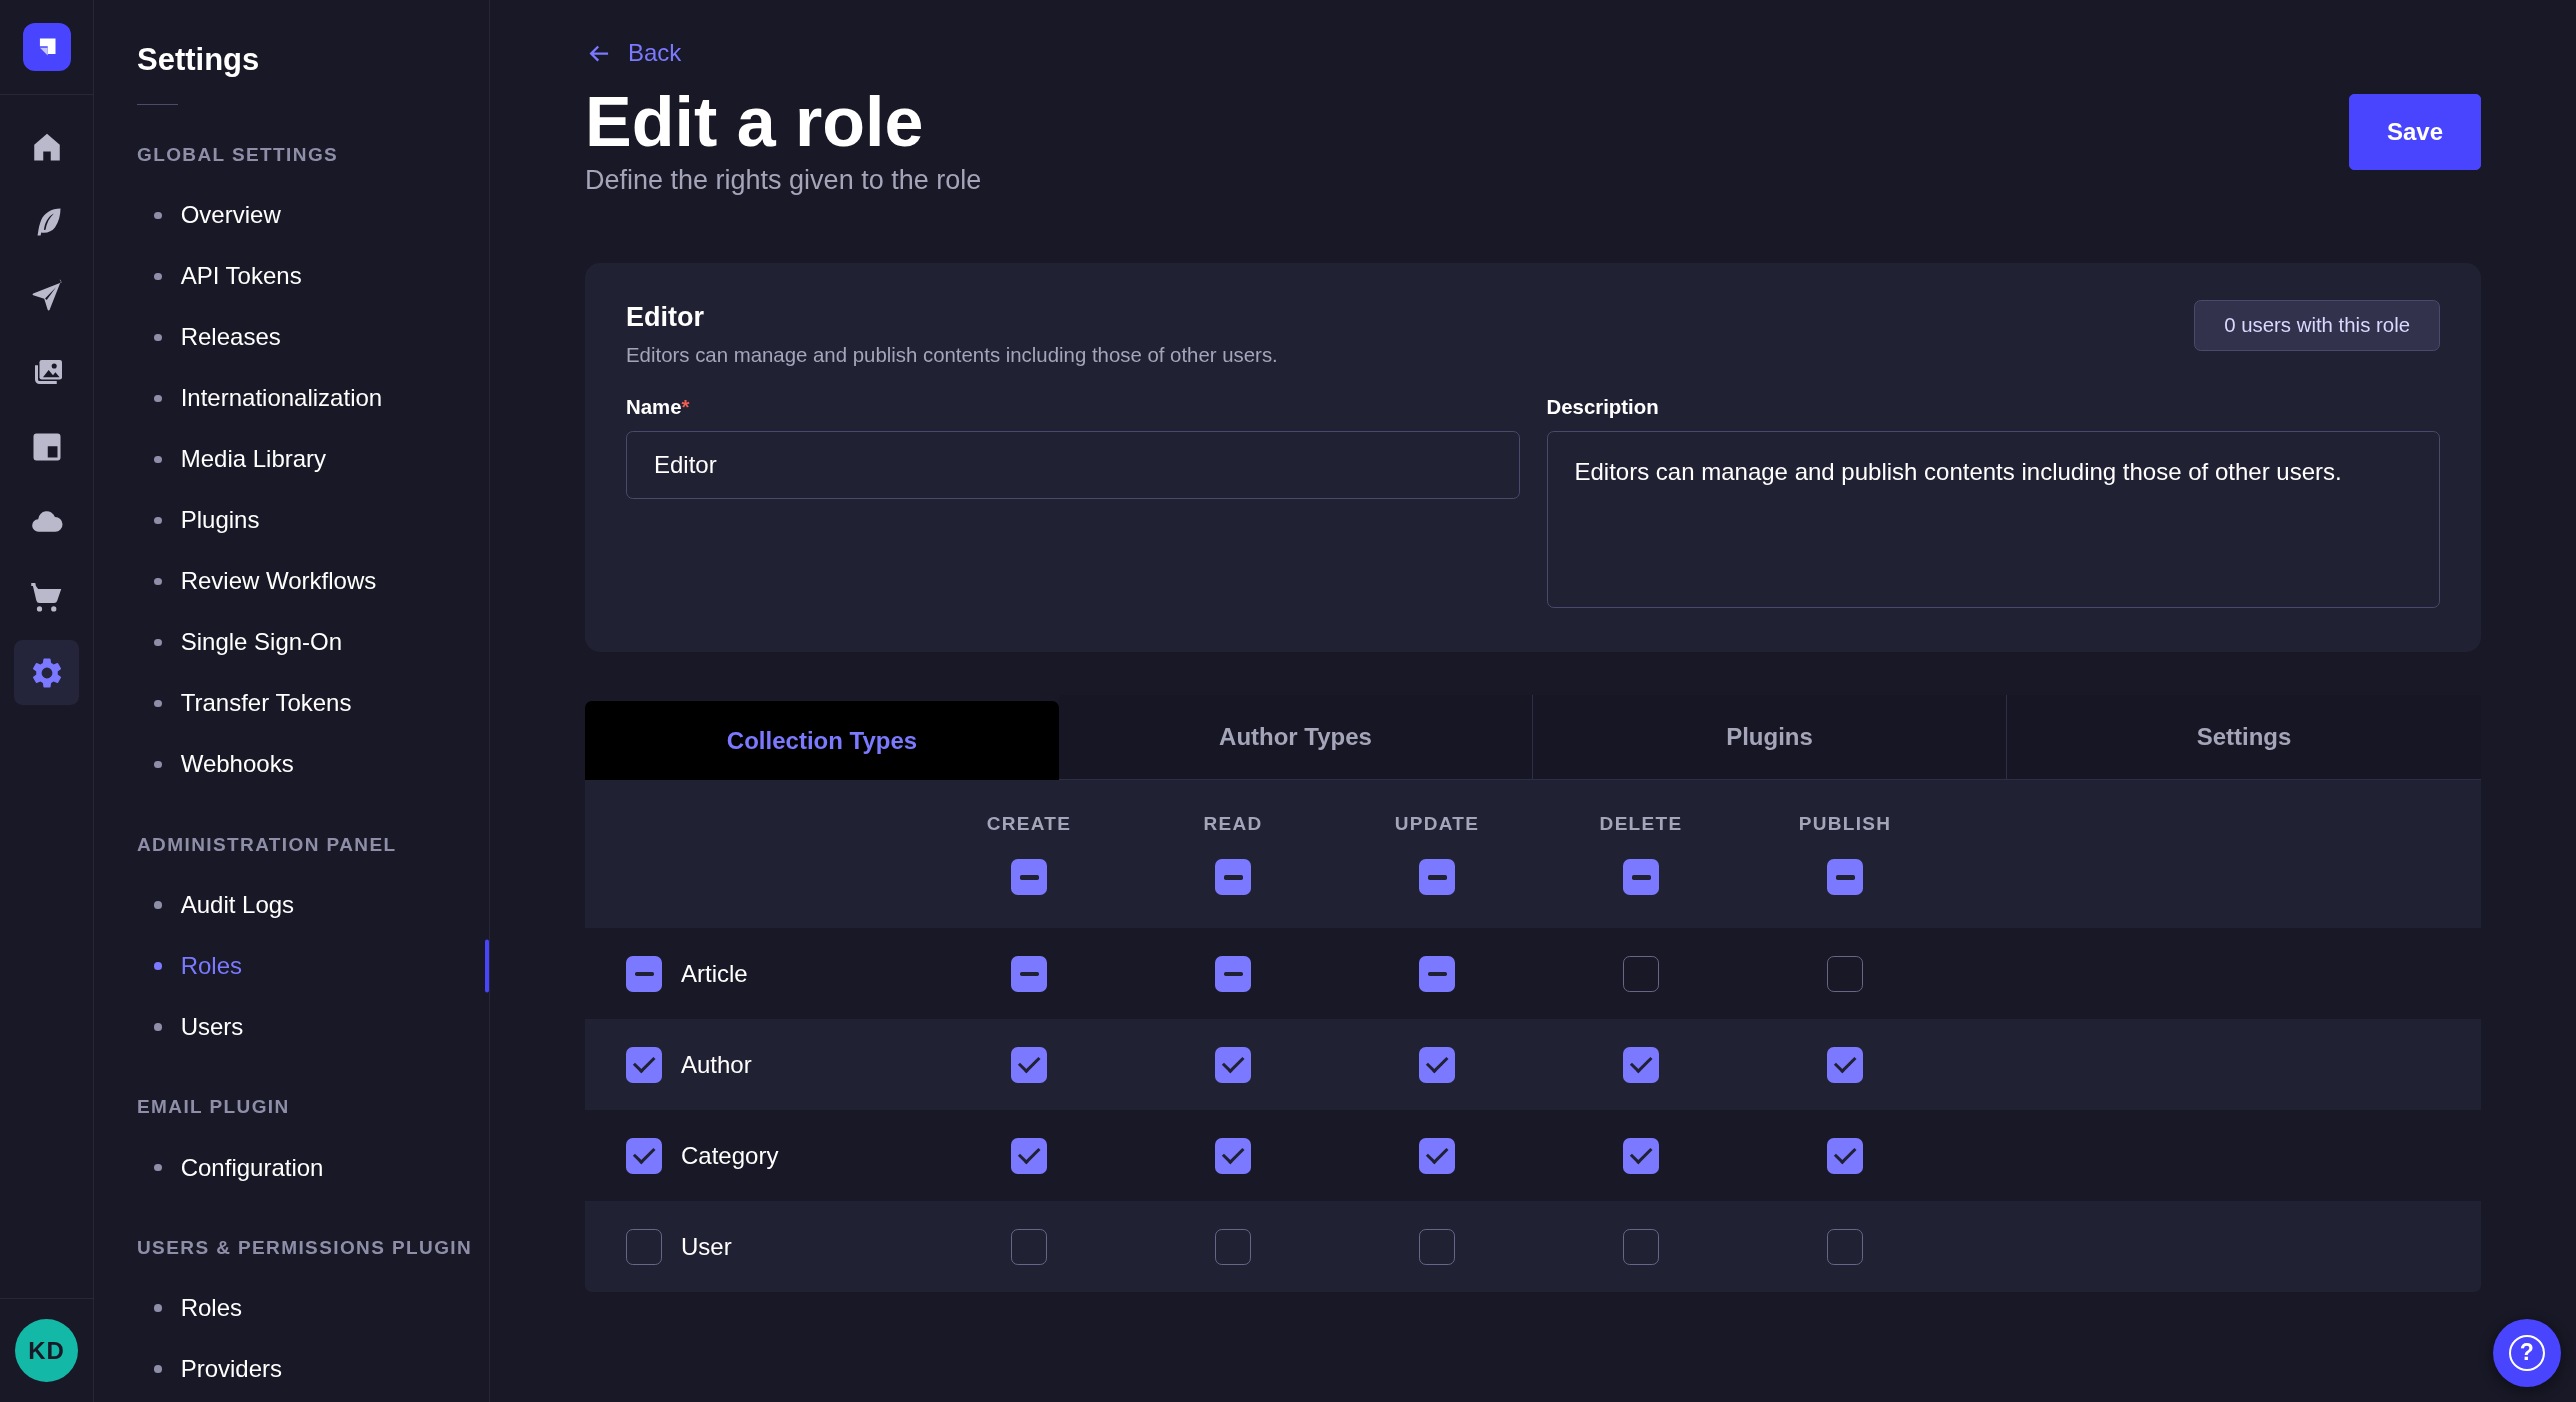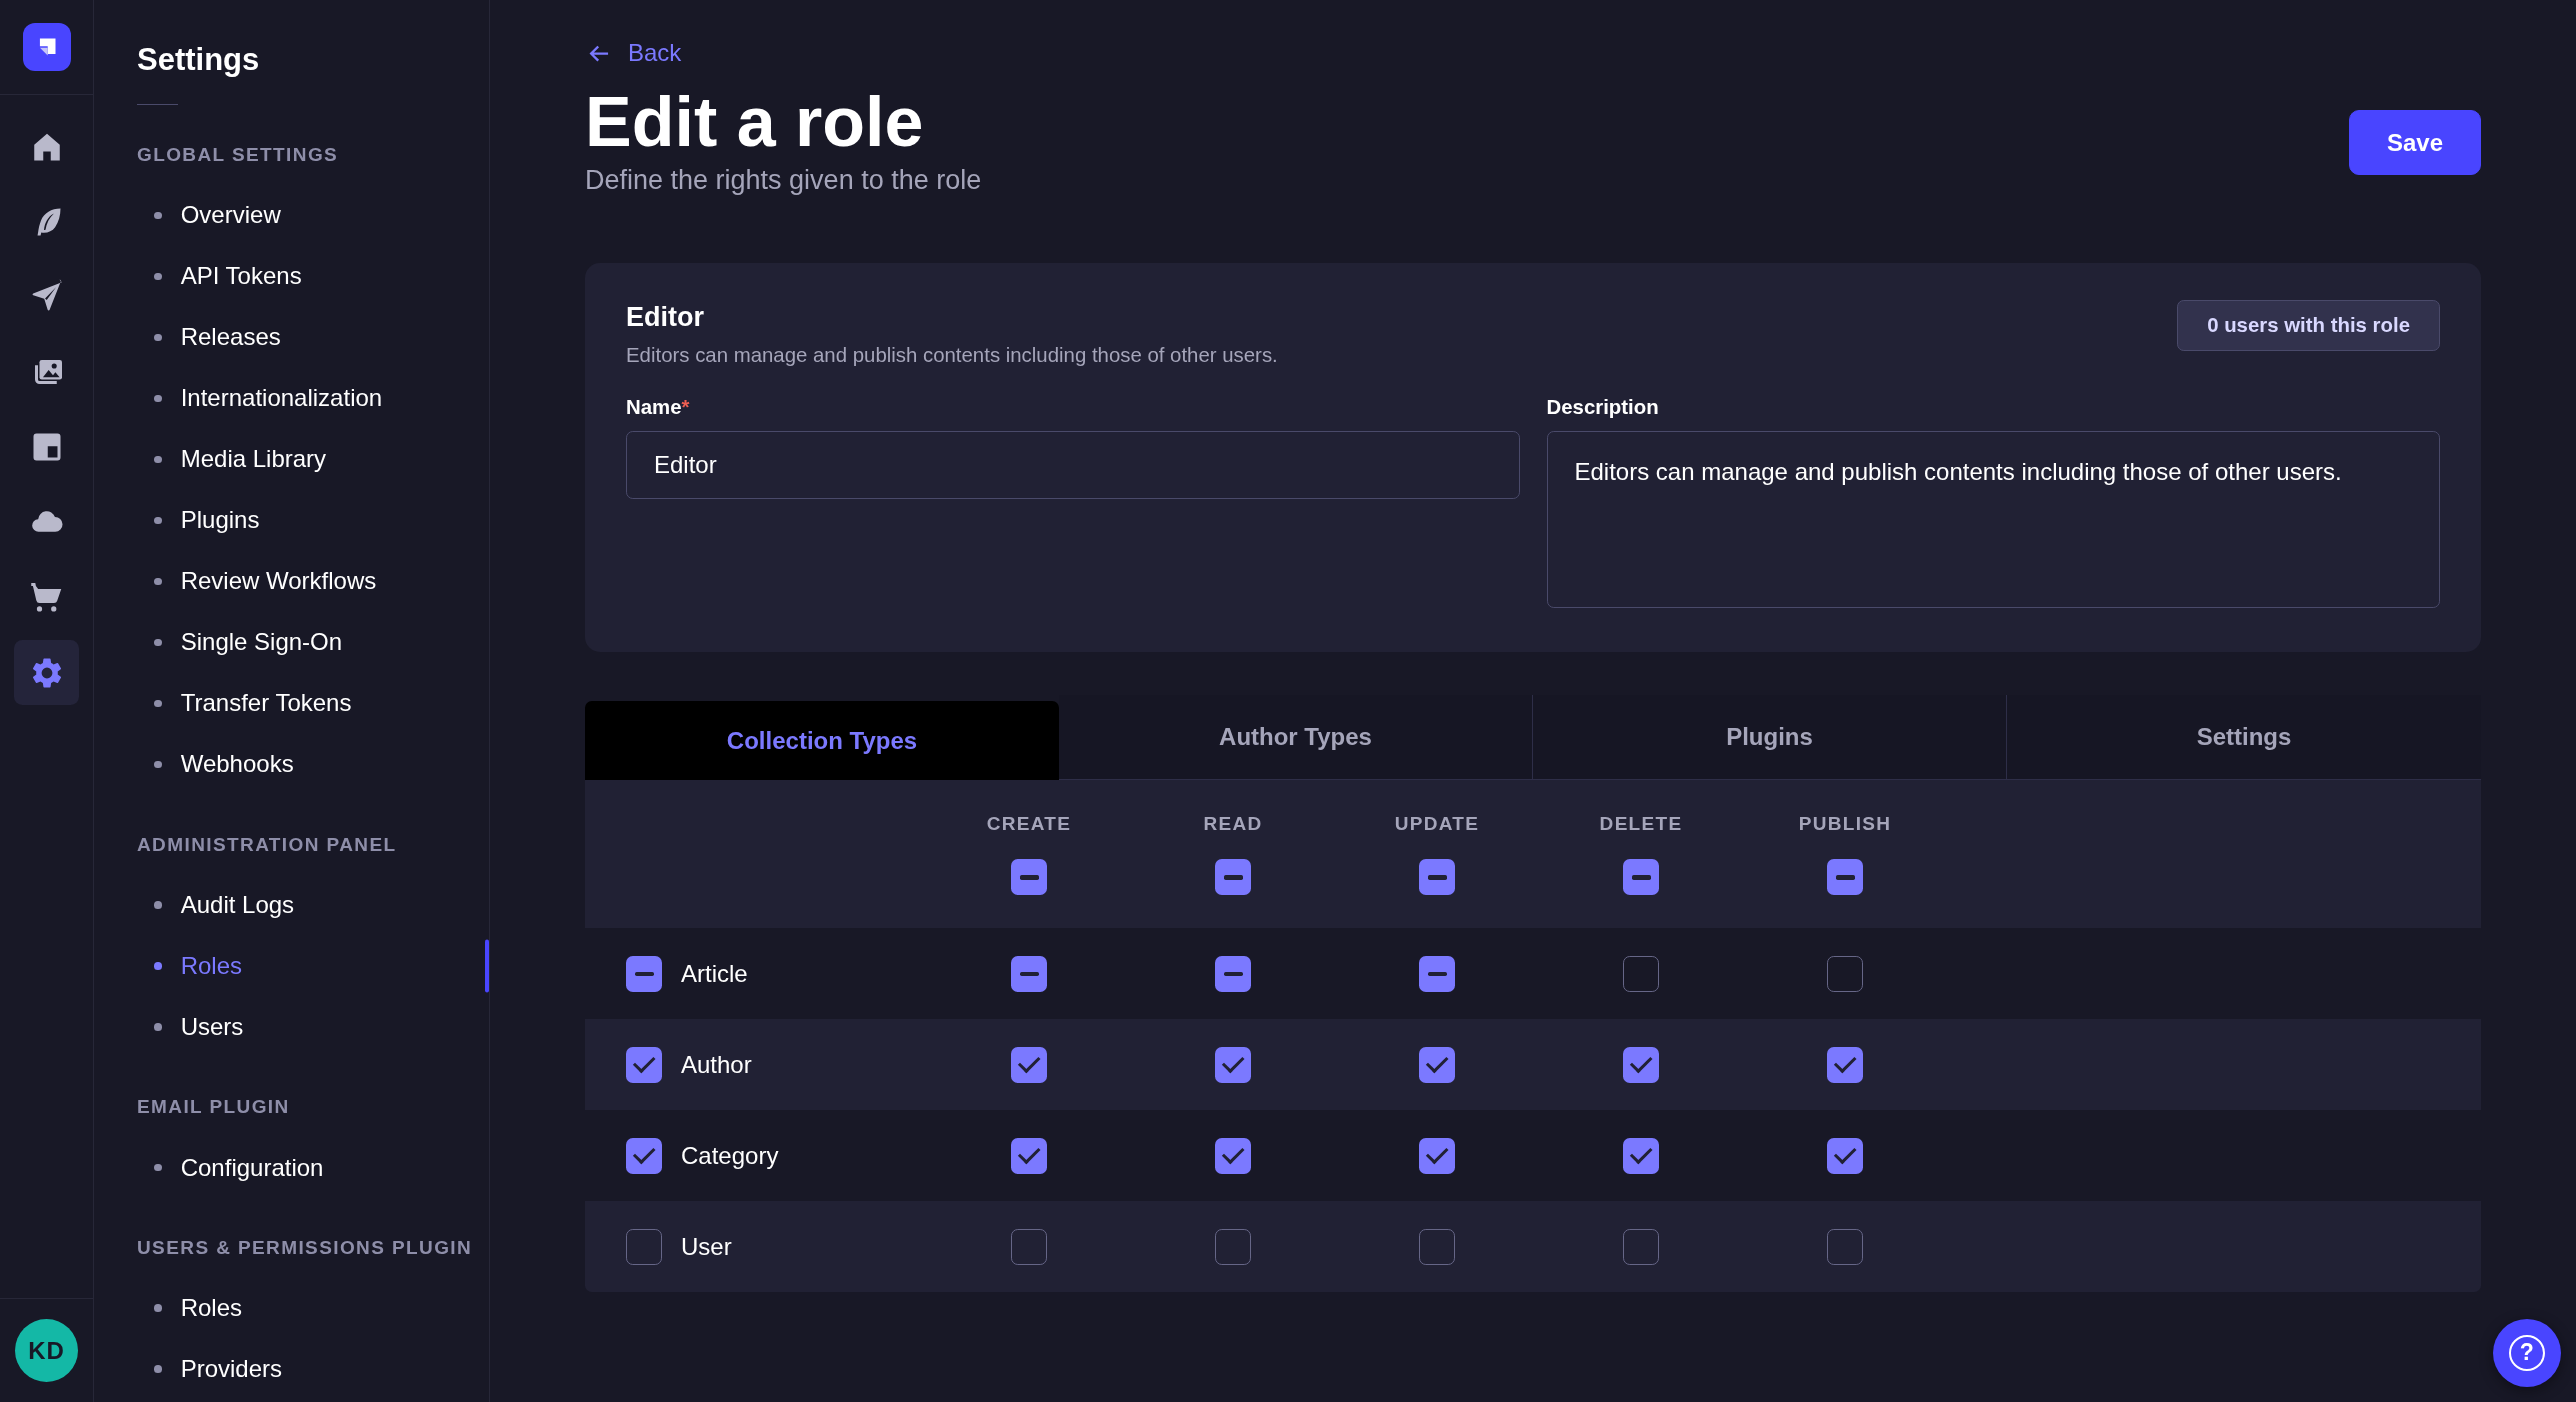--- a/index.html
+++ b/index.html
@@ -33,28 +33,28 @@
   .nav-item.active { color:#7b79ff; }
   .nav-item.active .bullet { background:#7b79ff; }
   .nav-item.active::after { content:""; position:absolute; right:0; top:50%; transform:translateY(-50%); width:4.3px; height:53px; border-radius:2.6px; background:#4945ff; }
 
   
   .main { flex:1; position:relative; padding:0 95px; background:#181826; }
   .back-row { margin-top:39px; display:inline-flex; align-items:center; gap:16px; color:#7b79ff; font-size:24px; cursor:pointer; }
   .back-row svg { width:27px; height:27px; fill:currentColor; }
   .page-title { margin-top:20.4px; font-size:70px; line-height:65px; font-weight:700; }
   .page-subtitle { margin-top:8.5px; font-size:27px; line-height:34px; color:#a5a5ba; }
-  .save-btn { position:absolute; top:94px; right:95px; height:65px; padding:0 37px; background:#4945ff; border:0.9px solid #4945ff; border-radius:10px; color:#ffffff; font-size:24px; font-weight:600; font-family:inherit; cursor:pointer;margin-top:16px; }
+  .save-btn { position:absolute; top:94px; right:95px; height:76px; padding:0 37px; background:#4945ff; border:0.9px solid #4945ff; border-radius:5px; color:#ffffff; font-size:24px; font-weight:600; font-family:inherit; cursor:pointer; }
 
   
   .card { margin-top:66px; background:#212134; border-radius:15px; padding:37px 41px 41px; }
   .card-head { display:flex; justify-content:space-between; align-items:flex-start; }
   .role-title { font-size:27px; line-height:34px; font-weight:700; }
   .role-desc { margin-top:8.5px; font-size:20.4px; line-height:25.6px; color:#a5a5ba; }
-  .users-badge { height:51px; display:flex; align-items:center; padding:0 29px; background:#32324d; border:0.9px solid #4a4a6a; border-radius:6.8px; color:#d9d8ff; font-size:20.4px; font-weight:700; white-space:nowrap; }
+  .users-badge { height:51px; display:flex; align-items:center; padding:0 29px; background:#32324d; border:0.9px solid #4a4a6a; border-radius:6.8px; color:#d9d8ff; font-size:20.4px; font-weight:400; white-space:nowrap; }
   .fields { display:flex; gap:27px; margin-top:27px; }
   .field { flex:1; min-width:0; }
   .field-label { font-size:20.4px; font-weight:600; line-height:25.6px; margin-bottom:10.2px; }
   .req { color:#ee5e52; }
   .text-input { width:100%; height:68px; background:transparent; border:0.9px solid #4a4a6a; border-radius:6.8px; color:#ffffff; font-size:24px; padding:0 27px; font-family:inherit; outline:none; }
   .text-area { width:100%; height:177px; background:transparent; border:0.9px solid #4a4a6a; border-radius:6.8px; color:#ffffff; font-size:24px; line-height:1.5; padding:22px 27px; font-family:inherit; resize:none; outline:none; }
 
   
   .tabs { margin-top:43px; display:grid; grid-template-columns:repeat(4,1fr); height:85px; }
   .tab { display:flex; align-items:center; justify-content:center; font-size:24px; font-weight:600; color:#a5a5ba; background:#161624; border-bottom:1.7px solid #2e2e48; border-right:0.9px solid #2e2e48; cursor:pointer; }

